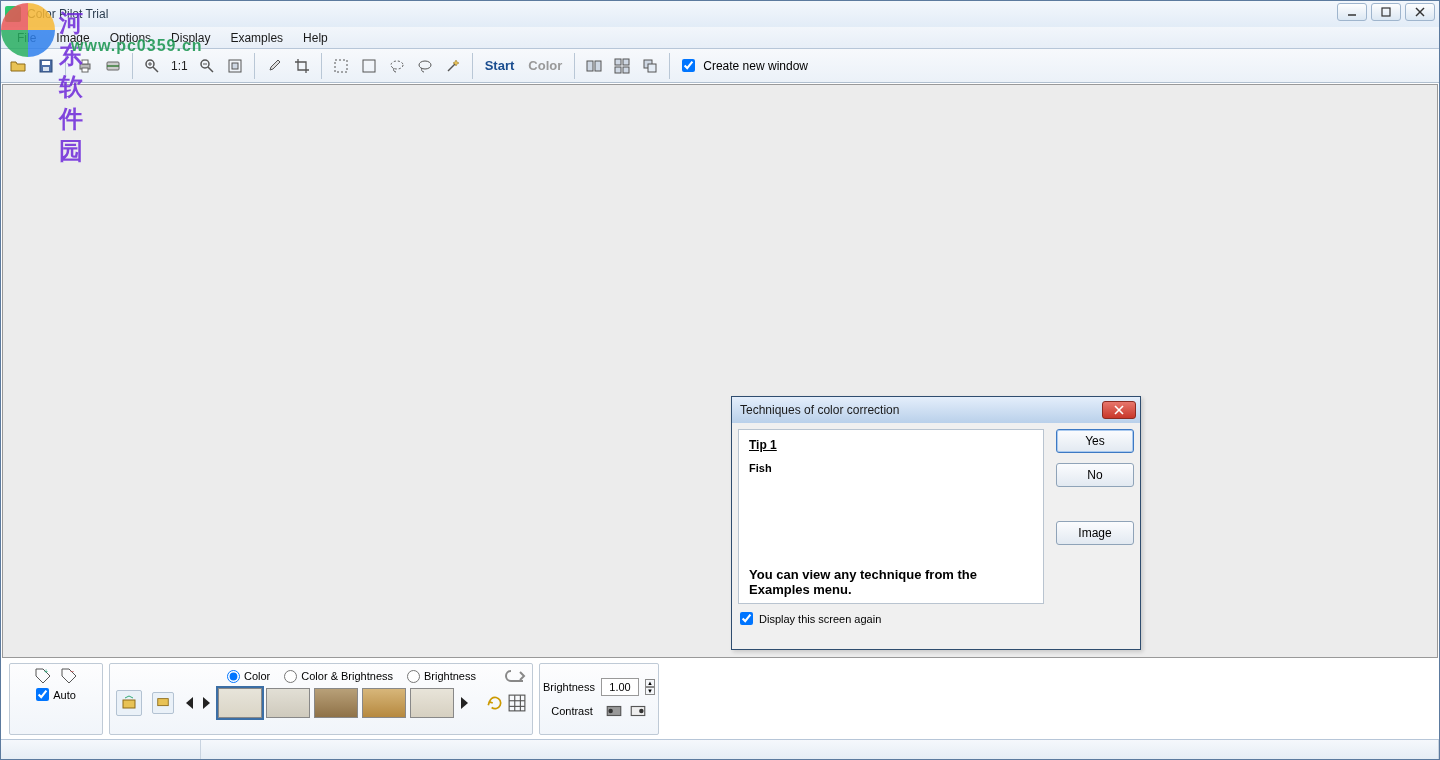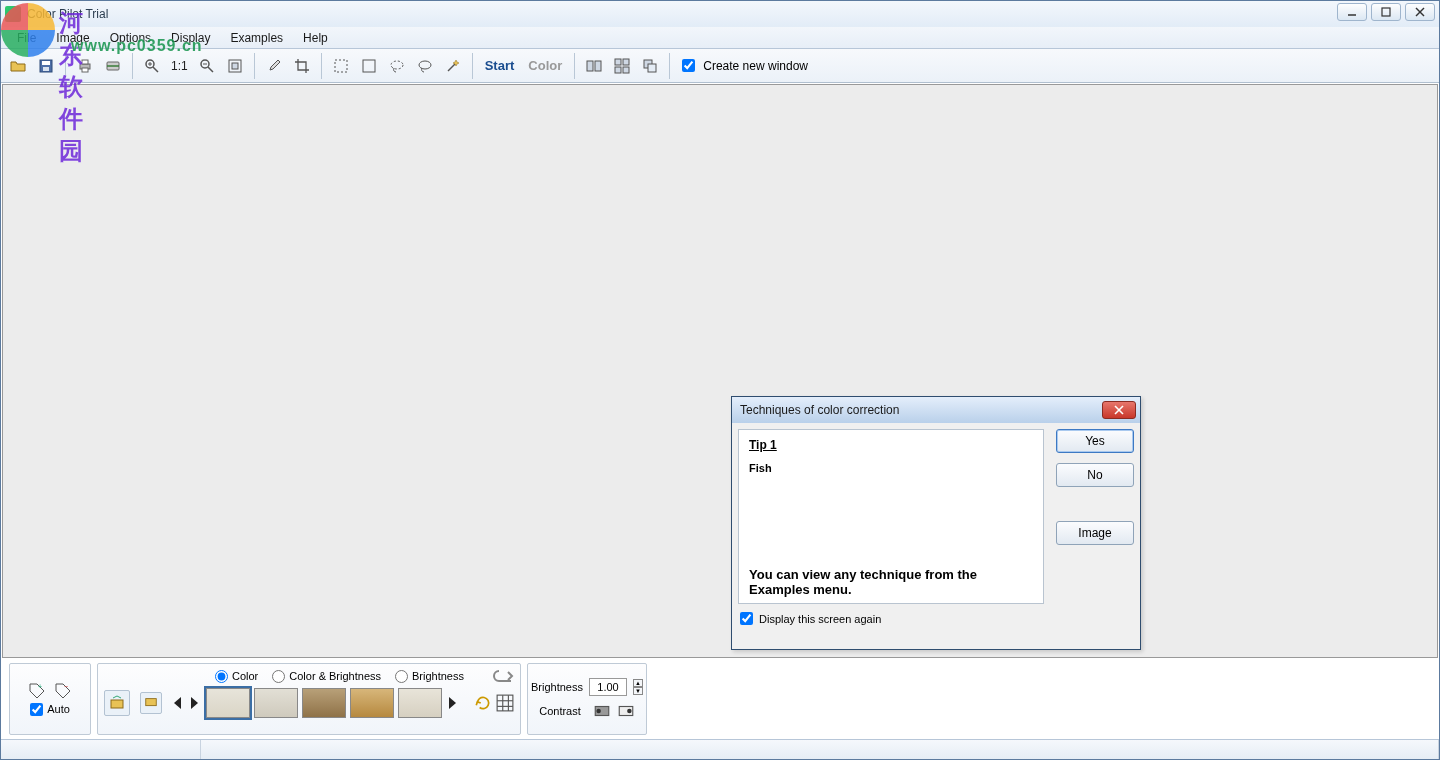--- a/index.html
+++ b/index.html
@@ -29,21 +29,21 @@
   .tlabel.repeat { color: #999; }
   .tcheck { display: flex; align-items: center; gap: 8px; font-size: 12px; padding-left: 6px; }
   .tcheck input { width: 13px; height: 13px; }
 
   
   .canvas { flex: 1; background: #ececec; border: 1px solid #999; margin: 1px; }
 
   
   .bottom { height: 80px; display: flex; gap: 6px; padding: 4px 8px; align-items: stretch; }
   .panel { border: 1px solid #bfcad6; background: linear-gradient(#fdfdfe,#f1f5fa); border-radius: 2px; padding: 4px 6px; display: flex; align-items: center; }
-  .panel.tags { flex-direction: column; justify-content: center; gap: 4px; width: 82px; }
+  .panel.tags { flex-direction: column; justify-content: flex-start; gap: 4px; width: 94px; }
   .panel.tags .row { display: flex; gap: 10px; }
   .panel.tags .auto { display: flex; align-items: center; gap: 4px; font-size: 11px; }
   .panel.history { flex: 0 0 420px; flex-direction: column; gap: 4px; align-items: flex-end; }
   .panel.history .radios { display: flex; gap: 14px; font-size: 11px; align-items: center; padding-left: 40px; }
   .panel.history .radios label { display: flex; align-items: center; gap: 4px; }
   .panel.history .strip { display: flex; align-items: center; gap: 4px; }
   .thumb { width: 44px; height: 30px; border: 1px solid #888; background: #d9d4c8; }
   .thumb.sel { outline: 2px solid #3b6ea5; }
   .thumb.t1 { background: linear-gradient(#e7e4da,#dad5c6); }
   .thumb.t2 { background: linear-gradient(#e2dfd5,#cfcabd); }

